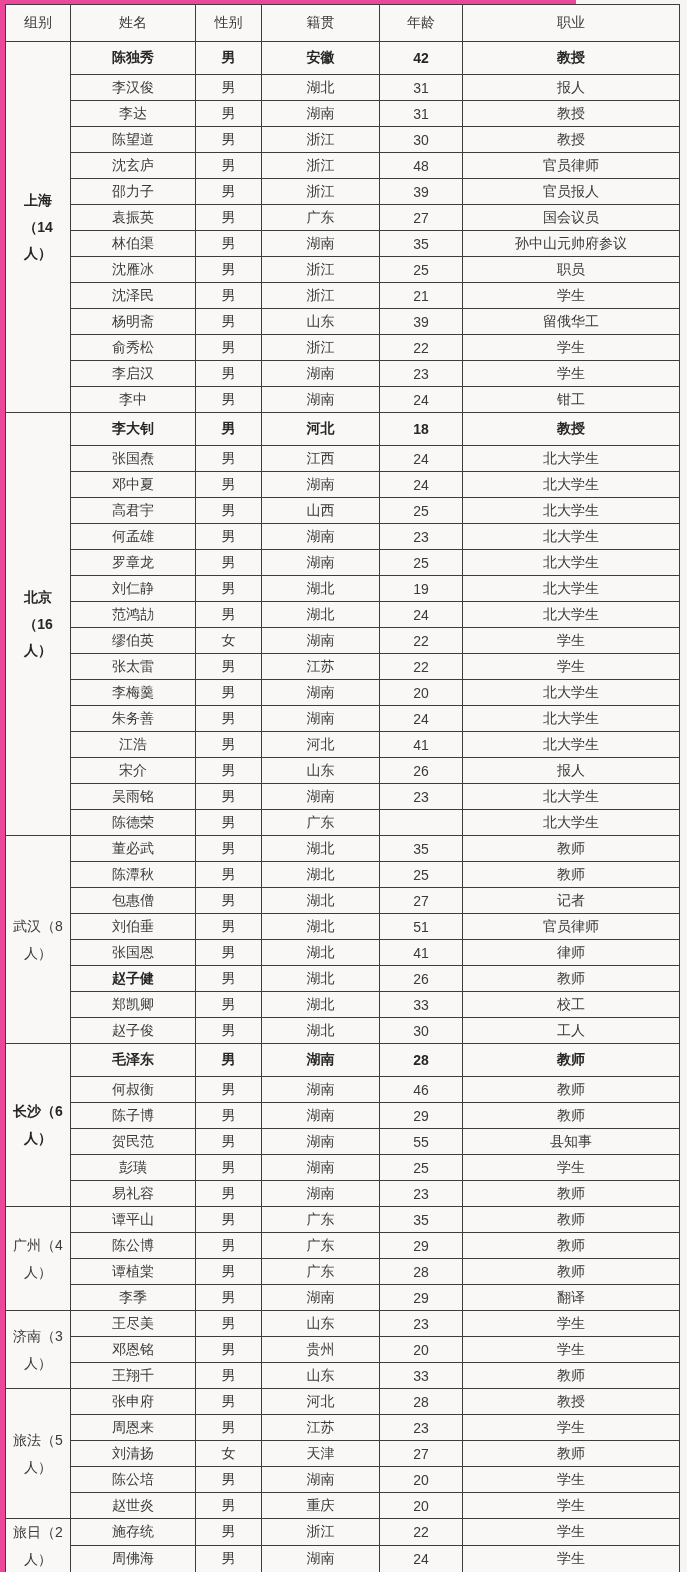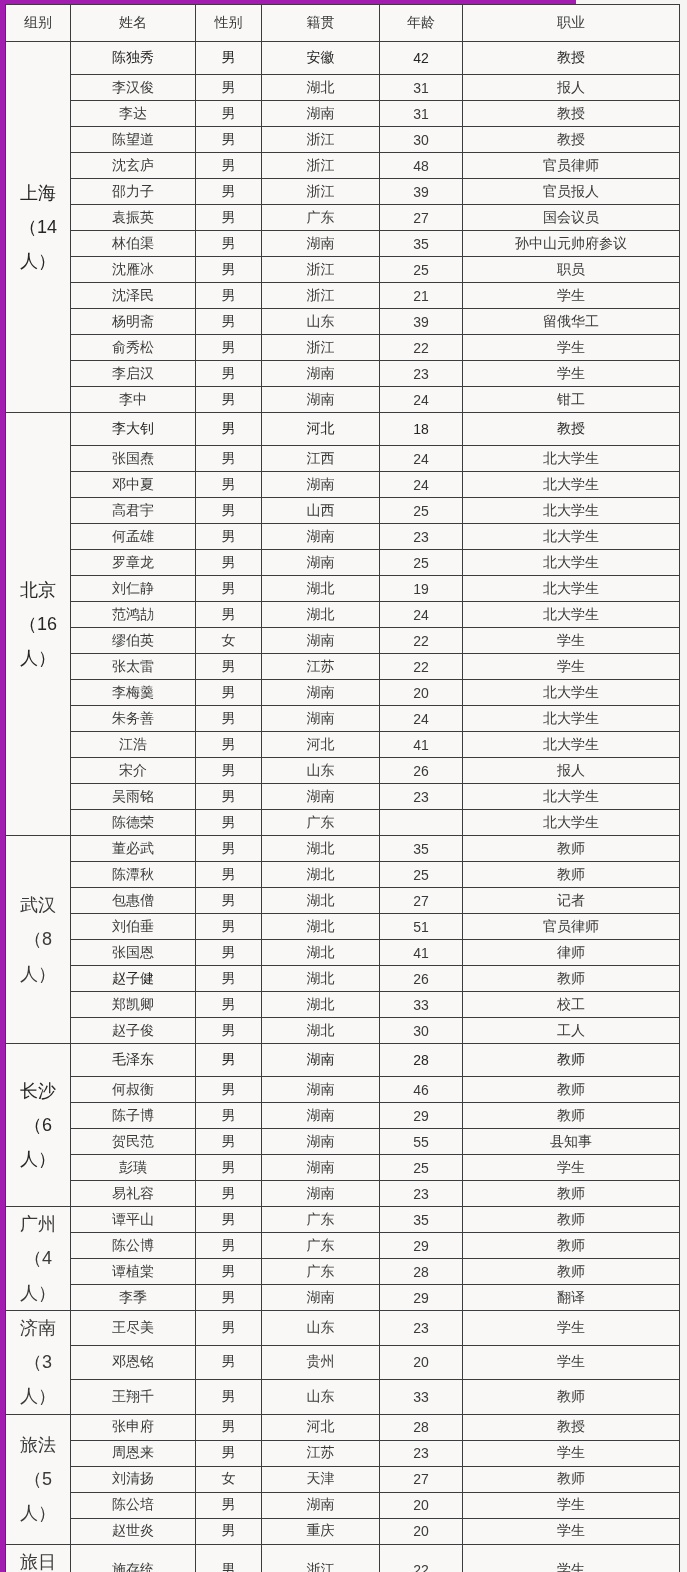--- a/index.html
+++ b/index.html
@@ -9,21 +9,21 @@
     font-family: "Liberation Sans", sans-serif;
   }
   body {
     width: 687px;
     height: 1572px;
     overflow: hidden;
   }
   .page {
     width: 576px;
     height: 1572px;
-    background: #a21caf;
+    background: #ec4899;
     box-sizing: border-box;
     padding: 4px 6px 8px 5px;
   }
   table.roster {
     border-collapse: collapse;
     table-layout: fixed;
     width: 674px;
     background: #f9f8f6;
   }
   col.c-group { width: 65px; }
@@ -41,26 +41,26 @@
     font-size: 14px;
     font-weight: normal;
     padding: 0 2px;
     box-sizing: border-box;
     overflow: hidden;
     white-space: nowrap;
   }
   thead tr { height: 37px; }
   tbody tr { height: 26px; }
   tbody tr.leader-row { height: 33px; }
-  tbody tr.leader-row td { font-weight: normal; color: #262626; }
-  td.name-bold { font-weight: normal; color: #262626; }
+  tbody tr.leader-row td { font-weight: bold; color: #262626; }
+  td.name-bold { font-weight: bold; color: #262626; }
   td.group-cell {
     white-space: normal;
     line-height: 1.9;
-    font-size: 18px;
+    font-size: 14px;
     background: #f9f8f6;
     padding: 0 4px;
   }
 </style>
 </head>
 <body>
 
 <div class="page">
   <table class="roster">
     <colgroup>

